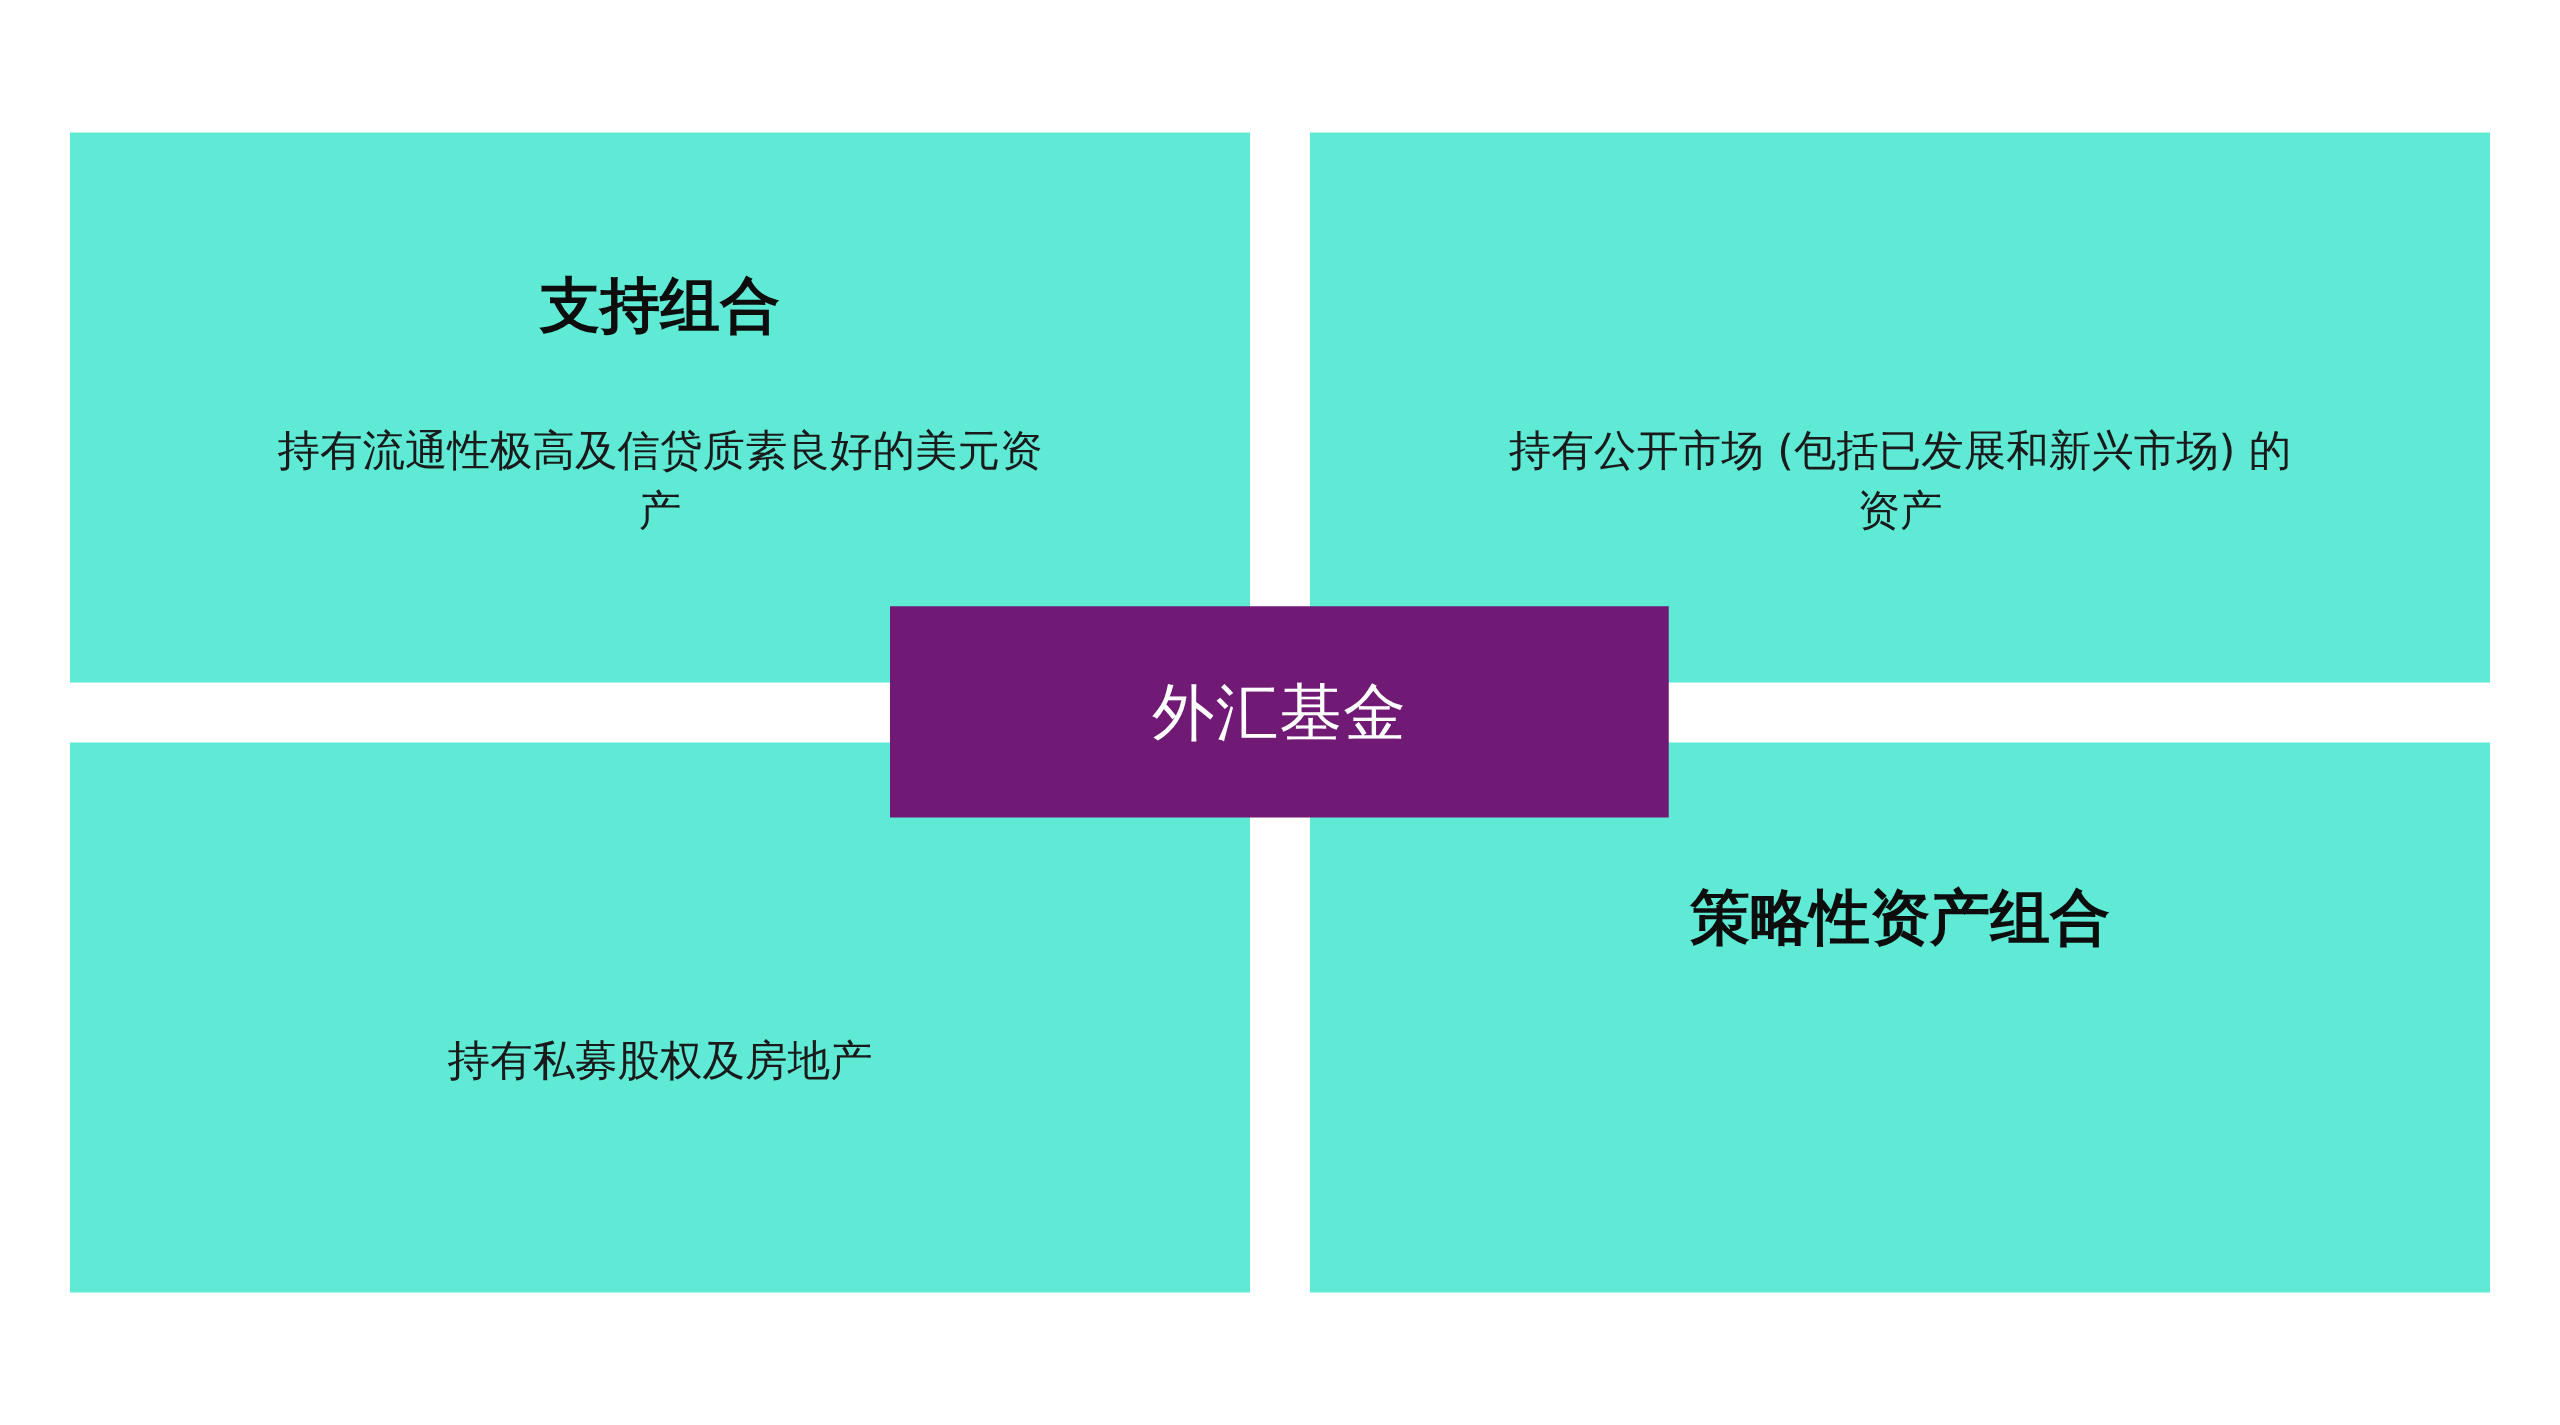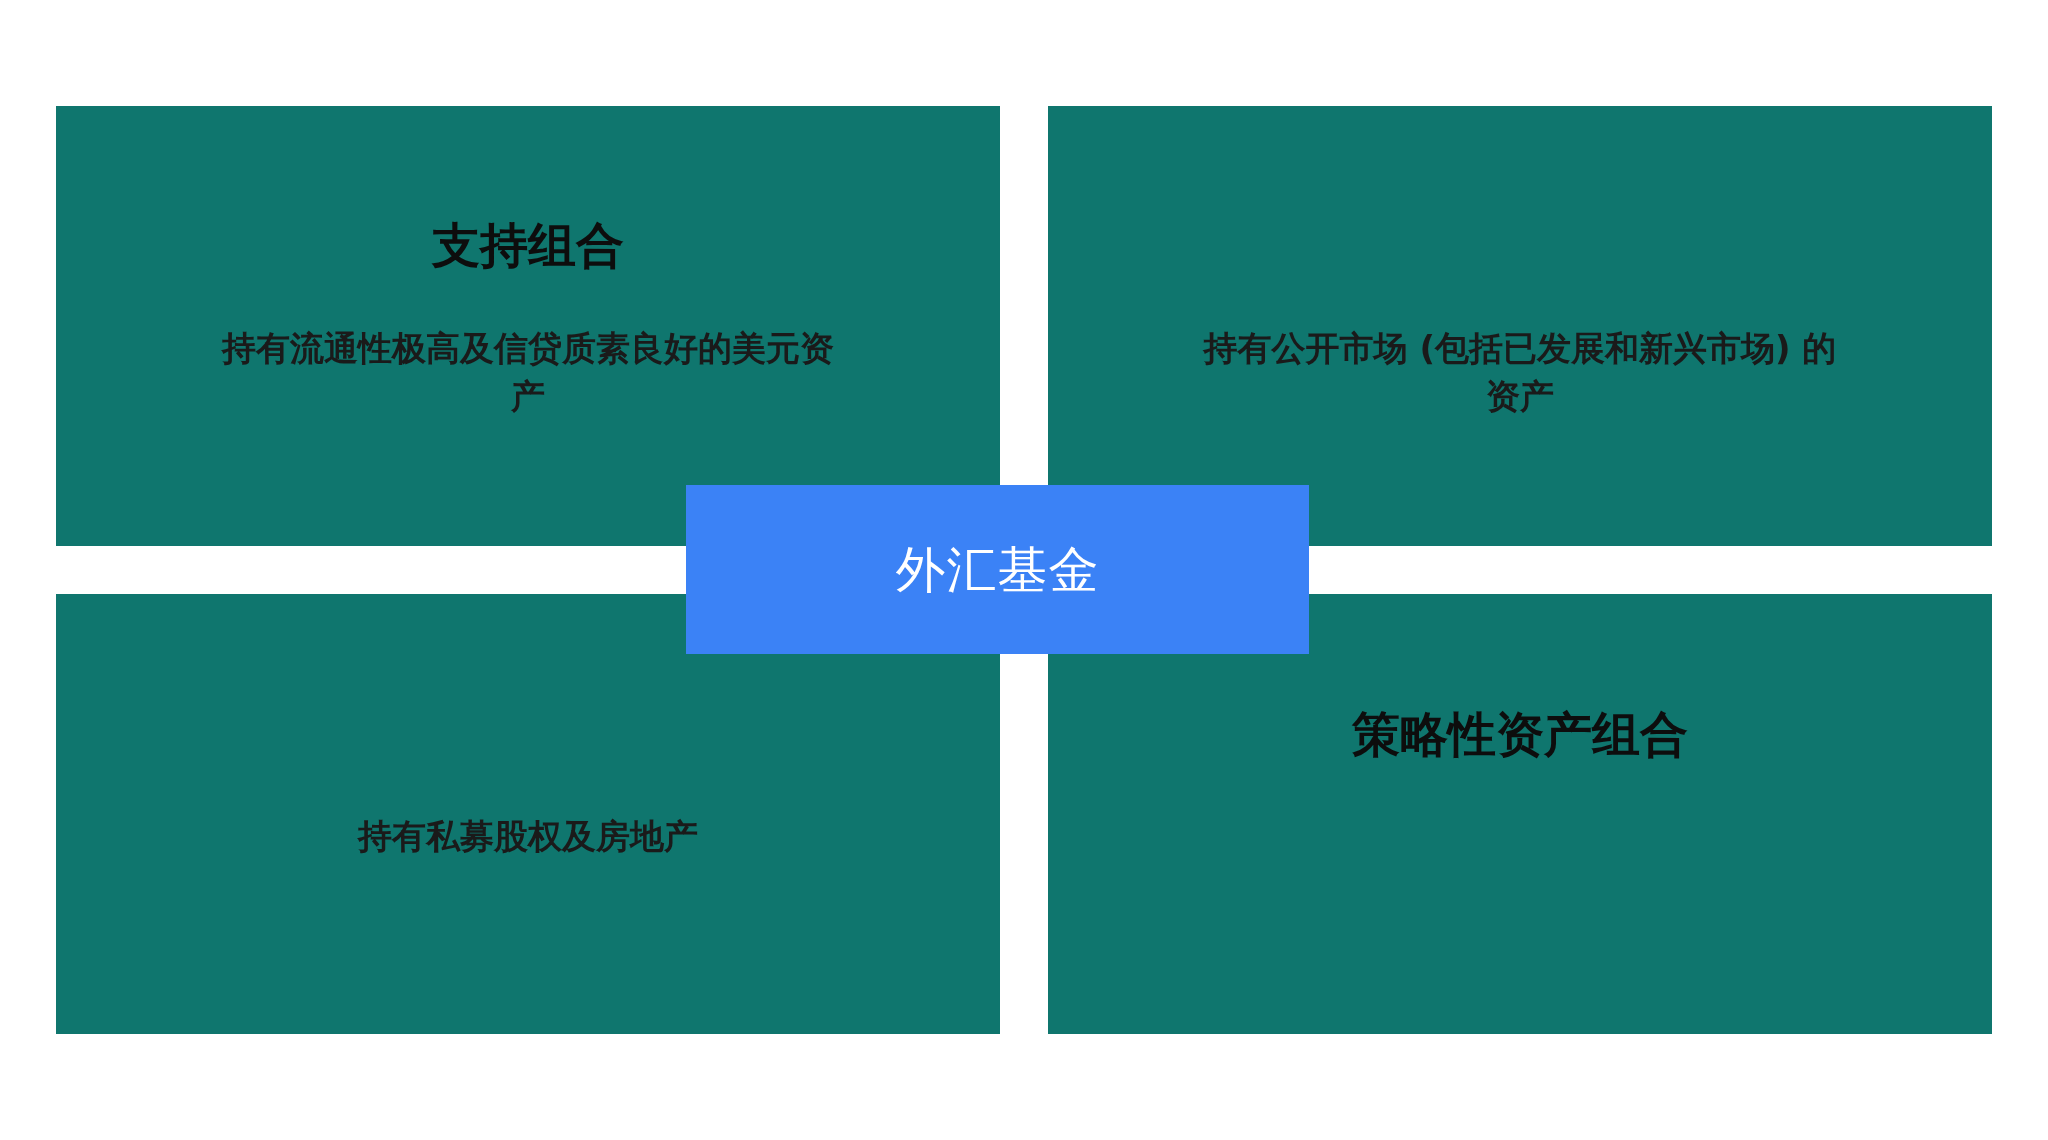--- a/index.html
+++ b/index.html
@@ -5,53 +5,52 @@
     html, body { margin: 0; padding: 0; }
     body {
       width: 2048px; height: 1140px; position: relative; overflow: hidden;
       background: #ffffff;
       font-family: "DejaVu Sans", "Liberation Sans", sans-serif;
       color: #111111;
     }
     .quadrant {
       position: absolute;
       width: 944px; height: 440px;
-      background: #0f766e;
+      background: #5eead4;
       box-sizing: border-box;
     }
     .q-tl { left: 56px; top: 106px; }
     .q-tr { left: 1048px; top: 106px; }
     .q-bl { left: 56px; top: 594px; }
     .q-br { left: 1048px; top: 594px; }
 
     .q-title {
       position: absolute; left: 0; right: 0;
       text-align: center;
       font-size: 48px; font-weight: bold; line-height: 56px;
       color: #0d0d0d;
     }
     .q-desc {
       position: absolute; left: 0; right: 0;
-      margin: 4px auto;
+      margin: 17px auto;
       width: 640px;
       text-align: center;
       font-size: 34px; line-height: 48px;
       color: #1a1a1a;
-      font-weight: bold;
     }
     .q-top .q-title { top: 111px; }
     .q-top .q-desc { top: 214px; }
     .q-bot .q-title { top: 112px; }
     .q-bot .q-desc { top: 214px; }
 
     .center-box {
       position: absolute;
-      left: 686px; top: 485px;
+      left: 712px; top: 485px;
       width: 623px; height: 169px;
-      background: #3b82f6;
+      background: #701a75;
       display: flex; align-items: center; justify-content: center;
     }
     .center-label {
       color: #ffffff;
       font-size: 50px; line-height: 60px;
       letter-spacing: 1px;
     }
   </style>
 </head>
 <body>

